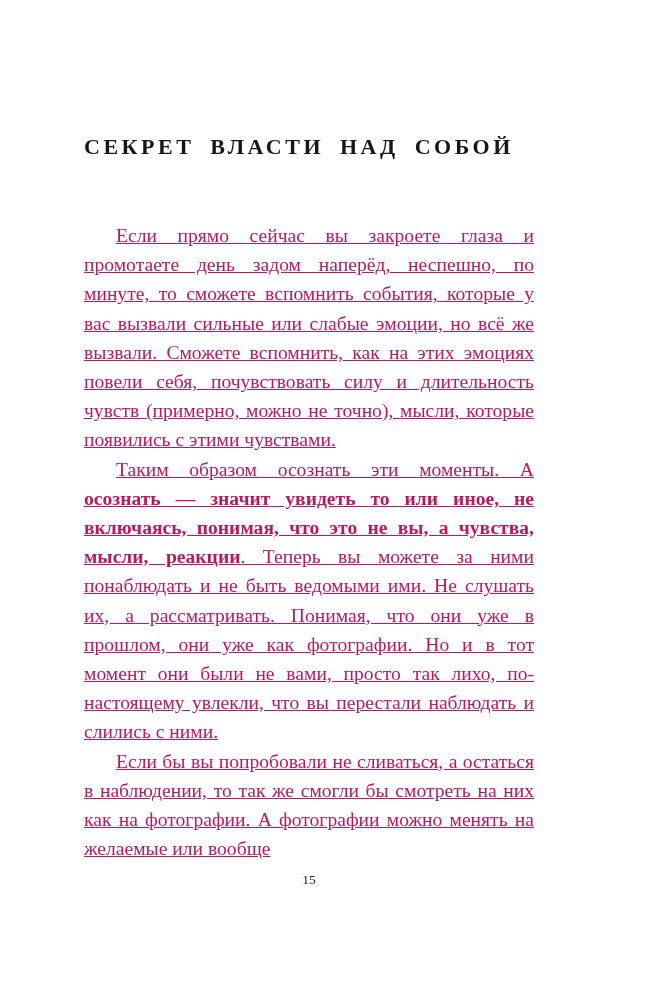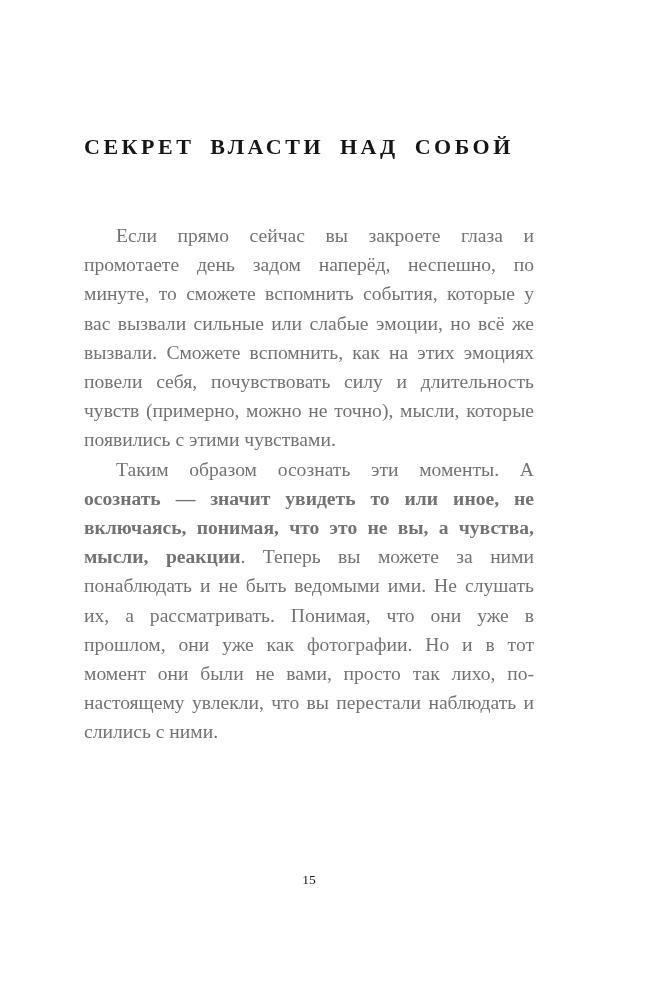--- a/index.html
+++ b/index.html
@@ -30,21 +30,22 @@
     white-space: nowrap;
   }
   .body-text {
     position: absolute;
     left: 84px;
     top: 221px;
     width: 450px;
     font-size: 19.6px;
     line-height: 29.2px;
     text-align: justify;
-    color: #737373;
+    color: #be185d;
+    text-decoration: underline;
   }
   .body-text p {
     margin: 0;
     padding: 0;
     text-indent: 32px;
   }
   .body-text b {
     font-weight: 700;
   }
   .page-number {
@@ -63,18 +64,19 @@
 <div class="book-page">
 
   <h1 class="chapter-title">СЕКРЕТ ВЛАСТИ НАД СОБОЙ</h1>
 
   <div class="body-text">
 
     <p><span>Если прямо сейчас вы закроете глаза и промотаете день задом наперёд, неспешно, по минуте, то сможете вспомнить события, которые у вас вызвали сильные или слабые эмоции, но всё же вызвали. Сможете вспомнить, как на этих эмоциях повели себя, почувствовать силу и длительность чувств (примерно, можно не точно), мысли, которые появились с этими чувствами.</span></p>
 
     <p><span>Таким образом осознать эти моменты. А </span><b>осознать — значит увидеть то или иное, не включаясь, понимая, что это не вы, а чувства, мысли, реакции</b><span>. Теперь вы можете за ними понаблюдать и не быть ведомыми ими. Не слушать их, а рассматривать. Понимая, что они уже в прошлом, они уже как фотографии. Но и в тот момент они были не вами, просто так лихо, по-настоящему увлекли, что вы перестали наблюдать и слились с ними.</span></p>
 
+    <p><span>Если бы вы попробовали не сливаться, а остаться в наблюдении, то так же смогли бы смотреть на них как на фотографии. А фотографии можно менять на желаемые или вообще</span></p>
 
   </div>
 
   <div class="page-number">15</div>
 
 </div>
 
 </body></html>

